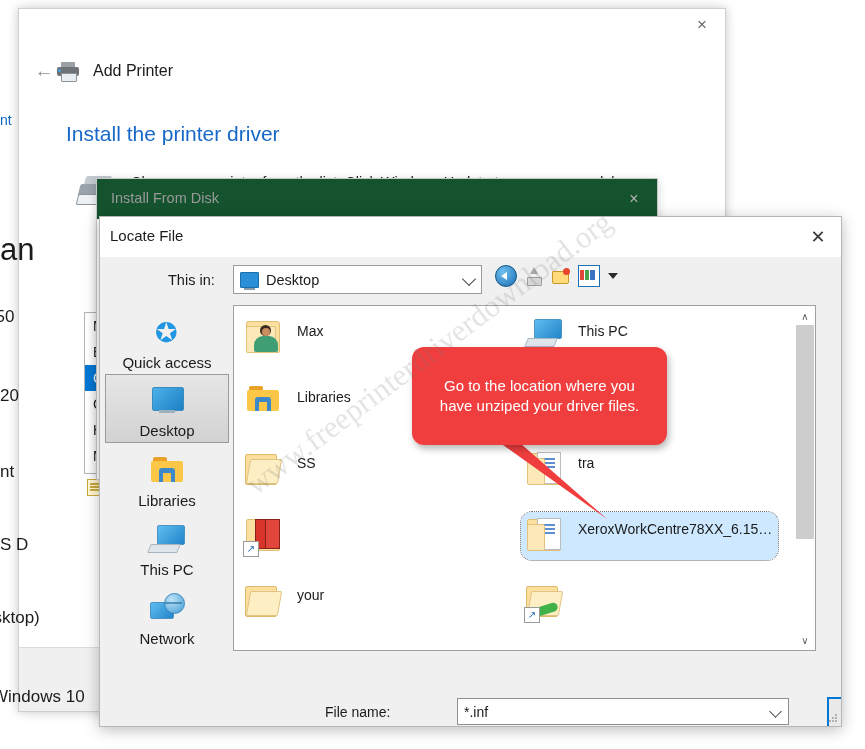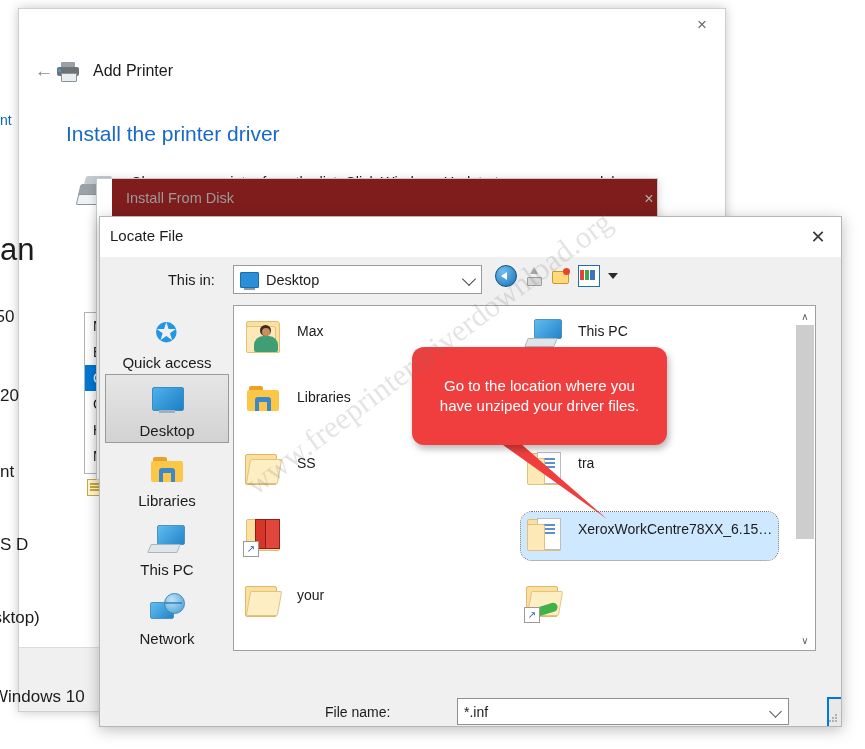--- a/index.html
+++ b/index.html
@@ -101,21 +101,21 @@
   }
 
   
   #ifd-window{
     position:absolute;left:96px;top:178px;width:560px;height:300px;
     background:#ffffff;border:1px solid #c8c8c8;
     box-shadow:0 2px 9px rgba(0,0,0,.18);
     overflow:hidden;
   }
   #ifd-titlebar{
-    position:absolute;left:15px;top:0;width:100%;height:40px;background:#7f1d1d;
+    position:absolute;left:0;top:0;width:100%;height:40px;background:#14532d;
   }
   #ifd-title{
     position:absolute;left:14px;top:11px;font-size:14.5px;color:#9a9a9a;
   }
   #ifd-close{
     position:absolute;right:0;top:0;width:46px;height:40px;display:flex;
     align-items:center;justify-content:center;color:#b0b0b0;font-size:16px;font-weight:300;
   }
 
   

